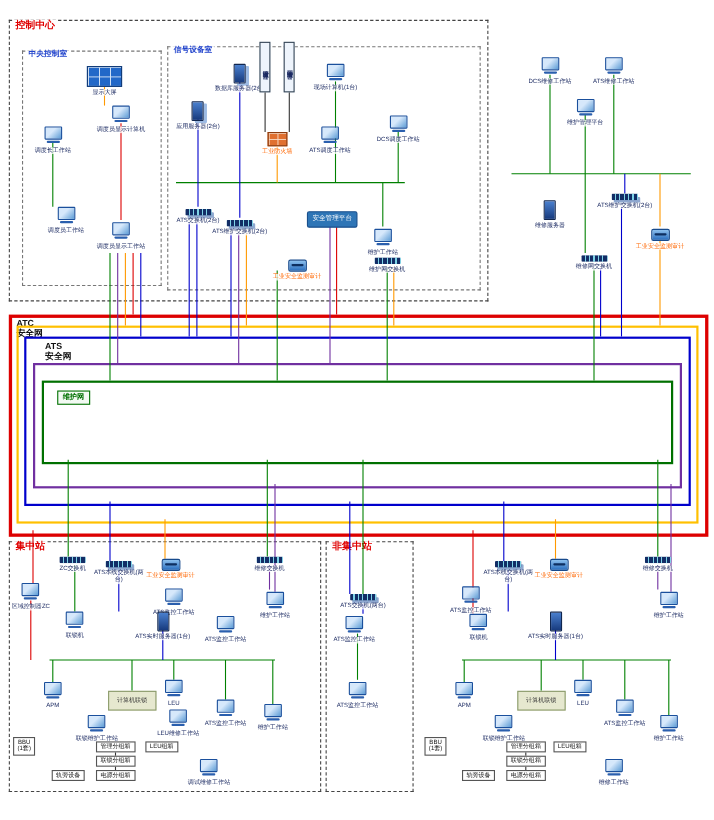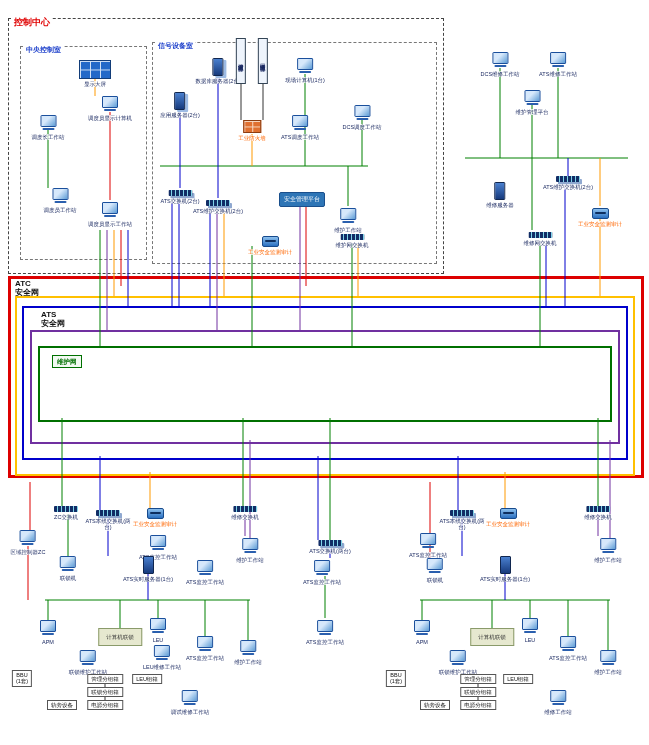--- a/index.html
+++ b/index.html
@@ -138,21 +138,27 @@
     </svg>
 <div class="region" style="left: 8px; top: 18px; width: 434px; height: 254px; border-color: rgb(68, 68, 68);">
       <span class="region-label" style="color: rgb(224, 0, 0);">控制中心</span>
     </div>
     <div class="region" style="left: 20px; top: 46px; width: 125px; height: 212px; border-color: rgb(119, 119, 119);">
       <span class="region-label small" style="color: rgb(34, 68, 204);">中央控制室</span>
     </div>
     <div class="region" style="left: 152px; top: 42px; width: 283px; height: 220px; border-color: rgb(119, 119, 119);">
       <span class="region-label small" style="color: rgb(34, 68, 204);">信号设备室</span>
     </div>
-    <div class="ring" style="left: 8px; top: 276px; width: 630px; height: 196px; border-color: rgb(221, 0, 0); border-width: 3px;">
+    <div class="region" style="left: 8px; top: 492px; width: 282px; height: 226px; border-color: rgb(68, 68, 68);">
+      <span class="region-label" style="color: rgb(224, 0, 0);">集中站</span>
+    </div>
+    <div class="region" style="left: 296px; top: 492px; width: 78px; height: 226px; border-color: rgb(68, 68, 68);">
+      <span class="region-label" style="color: rgb(224, 0, 0);">非集中站</span>
+    </div>
+    <div class="ring" style="left: 8px; top: 286px; width: 630px; height: 196px; border-color: rgb(221, 0, 0); border-width: 3px;">
       <span class="ring-label" style="left: 3px; top: 1px;">ATC
 安全网</span>
     </div>
     <div class="ring" style="left: 15px; top: 296px; width: 616px; height: 176px; border-color: rgb(255, 192, 0); border-width: 2px;"></div>
     <div class="ring" style="left: 22px; top: 306px; width: 602px; height: 150px; border-color: rgb(0, 0, 204); border-width: 2px;">
       <span class="ring-label" style="left: 16px; top: 3px;">ATS
 安全网</span>
     </div>
     <div class="ring" style="left: 30px; top: 330px; width: 586px; height: 110px; border-color: rgb(112, 48, 160); border-width: 2px;"></div>
     <div class="ring" style="left: 38px; top: 346px; width: 570px; height: 72px; border-color: rgb(0, 112, 0); border-width: 2px;">

